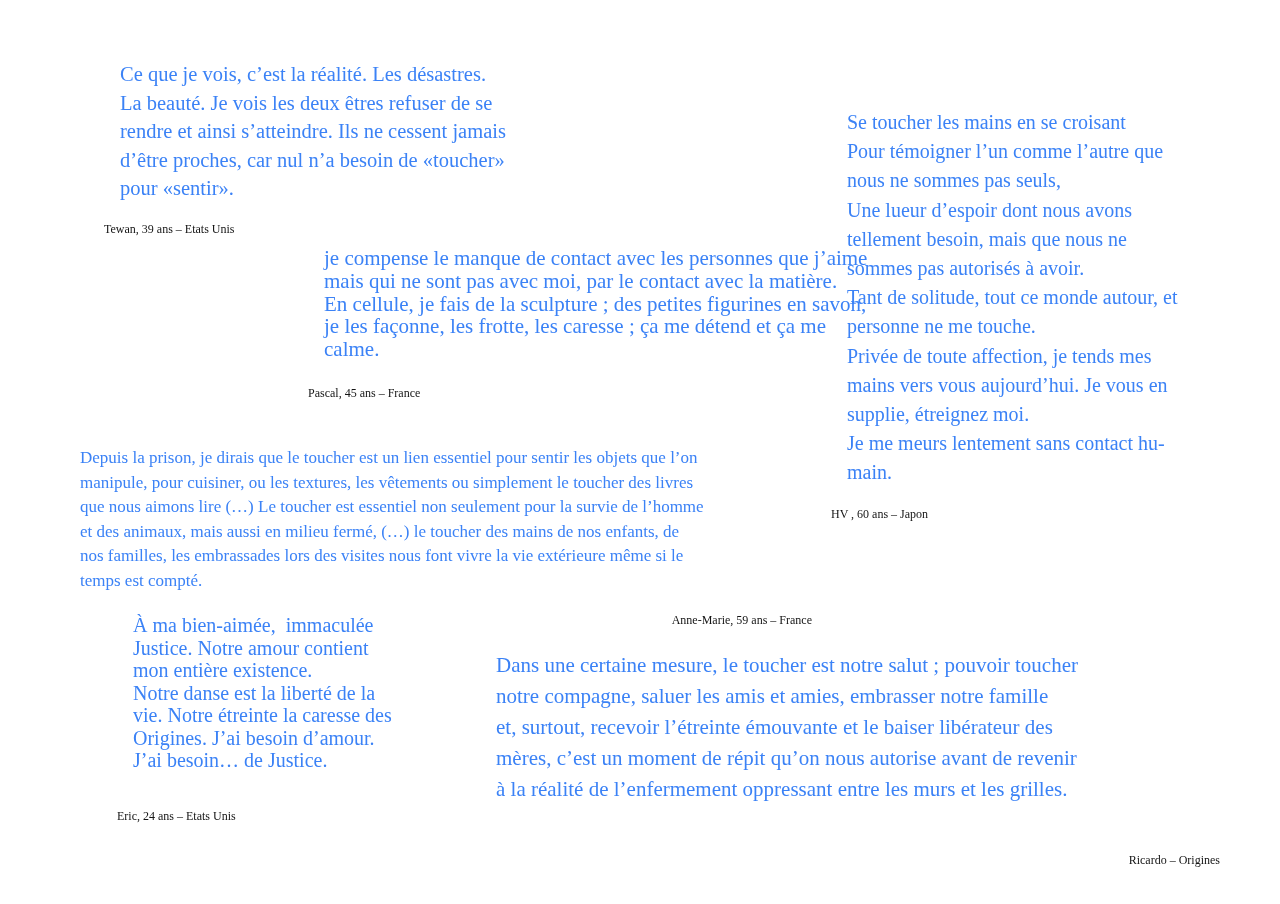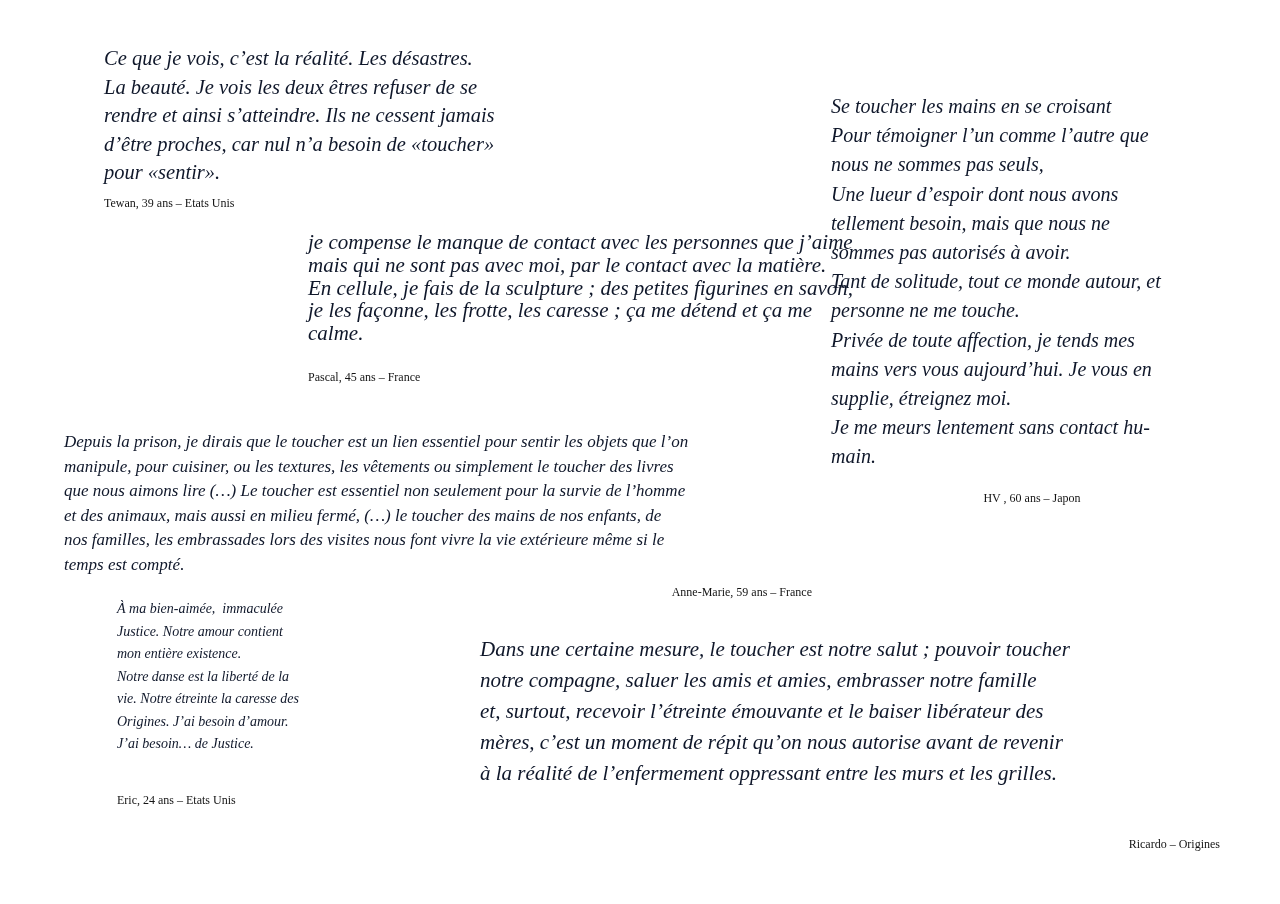--- a/index.html
+++ b/index.html
@@ -17,24 +17,23 @@
   #page {
     position: relative;
     width: 1280px;
     height: 904px;
     background: #ffffff;
   }
   .quote-block {
     position: absolute;
   }
   .qt {
-    margin: 0;
-    font-style: italic;
+    margin: 16px;
     white-space: pre;
-    color: #0f172a;
+    color: #3b82f6;
   }
   .attr {
     margin: 0;
     font-style: normal;
     font-size: 12px;
     line-height: 20px;
     white-space: pre;
     color: #141414;
   }
 
@@ -44,30 +43,30 @@
   #q-tewan .attr { margin-top: 6px; }
 
   
   #q-pascal { left: 308px; top: 231px; width: 480px; }
   #q-pascal .qt { font-size: 21px; line-height: 22.8px; }
   #q-pascal .attr { margin-top: 22px; }
 
   
   #q-hv { left: 831px; top: 92px; width: 410px; }
   #q-hv .qt { font-size: 20px; line-height: 29.2px; }
-  #q-hv .attr { margin-top: 16px; text-align: center; padding-right: 8px; }
+  #q-hv .attr { margin-top: 16px; text-align: left; padding-right: 8px; }
 
   
   #q-anne { left: 64px; top: 430px; width: 748px; }
   #q-anne .qt { font-size: 17px; line-height: 24.6px; }
   #q-anne .attr { margin-top: 4px; text-align: right; }
 
   
   #q-eric { left: 117px; top: 598px; width: 290px; }
-  #q-eric .qt { font-size: 14px; line-height: 22.5px; }
+  #q-eric .qt { font-size: 20px; line-height: 22.5px; }
   #q-eric .attr { margin-top: 34px; }
 
   
   #q-ricardo { left: 480px; top: 634px; width: 746px; }
   #q-ricardo .qt { font-size: 21px; line-height: 31px; }
   #q-ricardo .attr { margin-top: 45px; text-align: right; padding-right: 6px; }
 </style>
 </head>
 <body>
 

